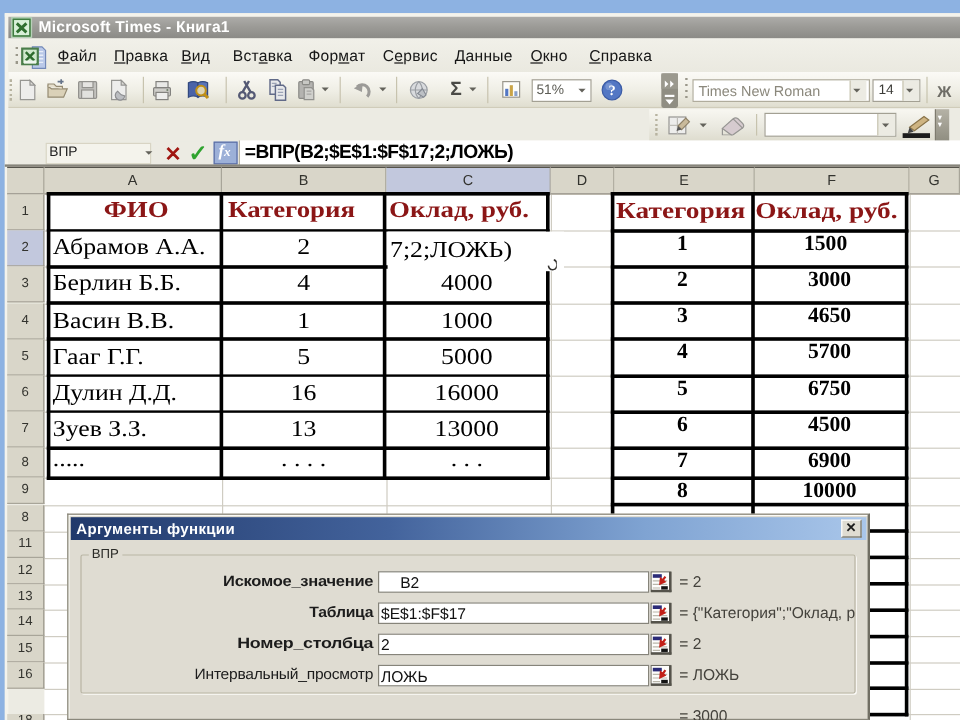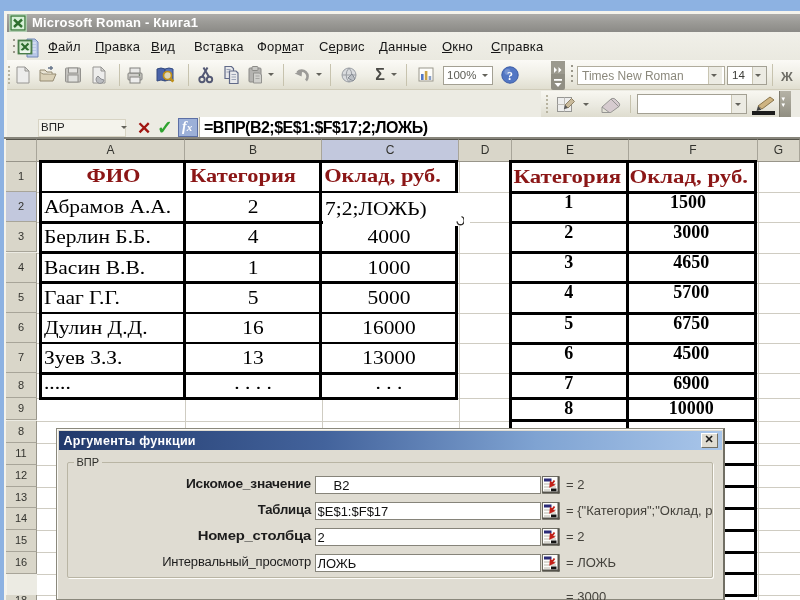--- a/index.html
+++ b/index.html
@@ -16,21 +16,21 @@
 
 <div class="abs" style="left:4px;top:11px;width:796px;height:589px;background:#ecebe3;"></div>
 <div class="abs" style="left:4px;top:11px;width:796px;height:3px;background:#f4f3ec;"></div>
 <div class="abs" style="left:4px;top:11px;width:3px;height:589px;background:#f4f3ec;"></div>
 <div class="abs" style="left:7px;top:14px;width:793px;height:18px;background:linear-gradient(180deg,#adaca9 0%,#9c9b97 45%,#8b8a86 100%);"></div>
 <svg class="abs" style="left:9px;top:14px;" width="18" height="18" viewBox="0 0 18 18">
 <rect x="0.5" y="0.5" width="17" height="17" fill="#eef8ee" stroke="#b0ccb0"></rect>
 <rect x="2" y="2" width="14" height="14" fill="#d8f0d8" stroke="#3f7d3f" stroke-width="1.4"></rect>
 <path d="M5 5.5 L13 13 M13 5.5 L5 13" stroke="#2f6f2f" stroke-width="2.4"></path>
 </svg>
-<div class="abs" style="left:32px;top:15px;font-size:13px;font-weight:bold;color:#fff;letter-spacing:0.2px;">Microsoft Roman - Книга1</div>
+<div class="abs" style="left:32px;top:15px;font-size:13px;font-weight:bold;color:#fff;letter-spacing:0.2px;">Microsoft Times - Книга1</div>
 <div class="abs" style="left:7px;top:32px;width:793px;height:28px;background:linear-gradient(180deg,#f1f0e9 0%,#eae9e0 100%);"></div>
 <div class="abs" style="left:12.5px;top:39px;width:2px;height:17px;background:repeating-linear-gradient(180deg,#9a978a 0 2px,transparent 2px 6px);"></div>
 <svg class="abs" style="left:17px;top:37px;" width="22" height="21" viewBox="0 0 22 21">
 <path d="M10 2 h8 l3 3 v15 h-11 z" fill="#b9c8e8" stroke="#7288b8"></path>
 <path d="M12 6 h7 M12 9 h7 M12 12 h7 M12 15 h7" stroke="#e8edf8" stroke-width="1.2"></path>
 <rect x="1.5" y="3.5" width="13" height="13" fill="#cfe8cc" stroke="#4a7d4a" stroke-width="1.8"></rect>
 <path d="M4.5 6.5 l7 7 m0 -7 l-7 7" stroke="#2d6b2d" stroke-width="2"></path>
 <rect x="3" y="13.5" width="10" height="2.5" fill="#eef6ee"></rect>
 </svg>
 <div class="abs" style="left:48px;top:38.5px;font-size:13px;letter-spacing:0.2px;color:#161616;"><u>Ф</u>айл</div>
@@ -110,21 +110,21 @@
 <div class="abs" style="left:371px;top:66px;width:18px;height:18px;font-size:16px;font-weight:bold;color:#4a4a46;text-align:center;">Σ</div>
 <div class="darr" style="left:391px;top:73px;"></div>
 <div class="sep" style="left:406px;"></div>
 <svg class="abs" style="left:416px;top:65px;" width="20" height="20" viewBox="0 0 20 20">
     <rect x="3" y="3" width="14" height="13" fill="#fdfdfa" stroke="#9a978c"></rect>
     <rect x="5" y="9" width="2.6" height="6" fill="#5377c4"></rect>
     <rect x="8.8" y="6" width="2.6" height="9" fill="#b8860b" opacity="0.75"></rect>
     <rect x="12.6" y="11" width="2.6" height="4" fill="#8aa0c8"></rect>
   </svg>
 <div class="abs" style="left:443px;top:66px;width:50px;height:19px;background:#fff;border:1px solid #a3a093;"></div>
-<div class="abs" style="left:447px;top:69px;font-size:11.5px;color:#5c5c55;">100%</div>
+<div class="abs" style="left:447px;top:69px;font-size:11.5px;color:#5c5c55;">51%</div>
 <div class="darr" style="left:482px;top:74px;"></div>
 <svg class="abs" style="left:500px;top:65px;" width="20" height="20" viewBox="0 0 20 20">
     <circle cx="10" cy="10" r="8.2" fill="#5377c4" stroke="#3b5ba5"></circle>
     <circle cx="7.5" cy="7" r="3" fill="#7e9ad4" opacity="0.8"></circle>
     <text x="10" y="14.5" font-size="12" font-weight="bold" fill="#fff" text-anchor="middle" font-family="Liberation Serif">?</text>
   </svg>
 <svg class="abs" style="left:551px;top:61px;" width="14" height="29" viewBox="0 0 14 29">
 <rect x="0" y="0" width="14" height="29" rx="2" fill="#908e83"></rect>
 <rect x="0" y="0" width="14" height="13" fill="#9b998e"></rect>
 <path d="M3 6 l3 3 l-3 3 z" fill="#fff"></path>

